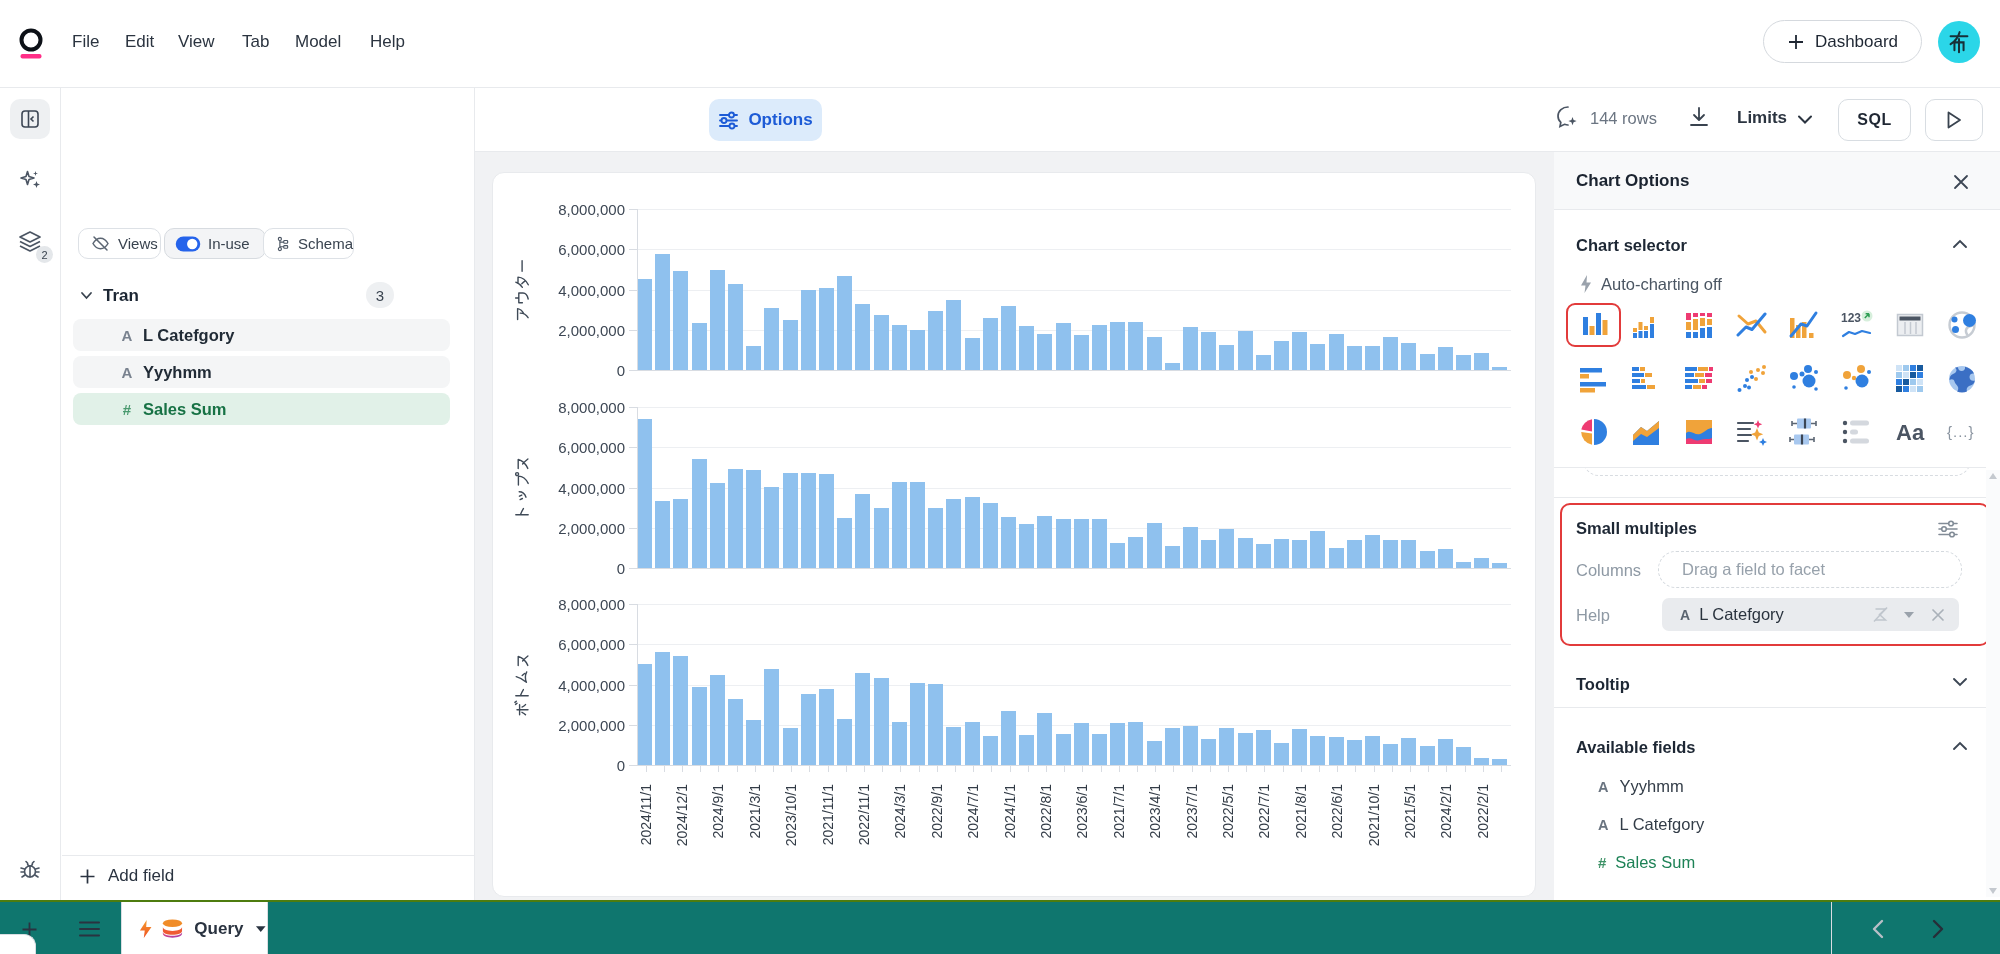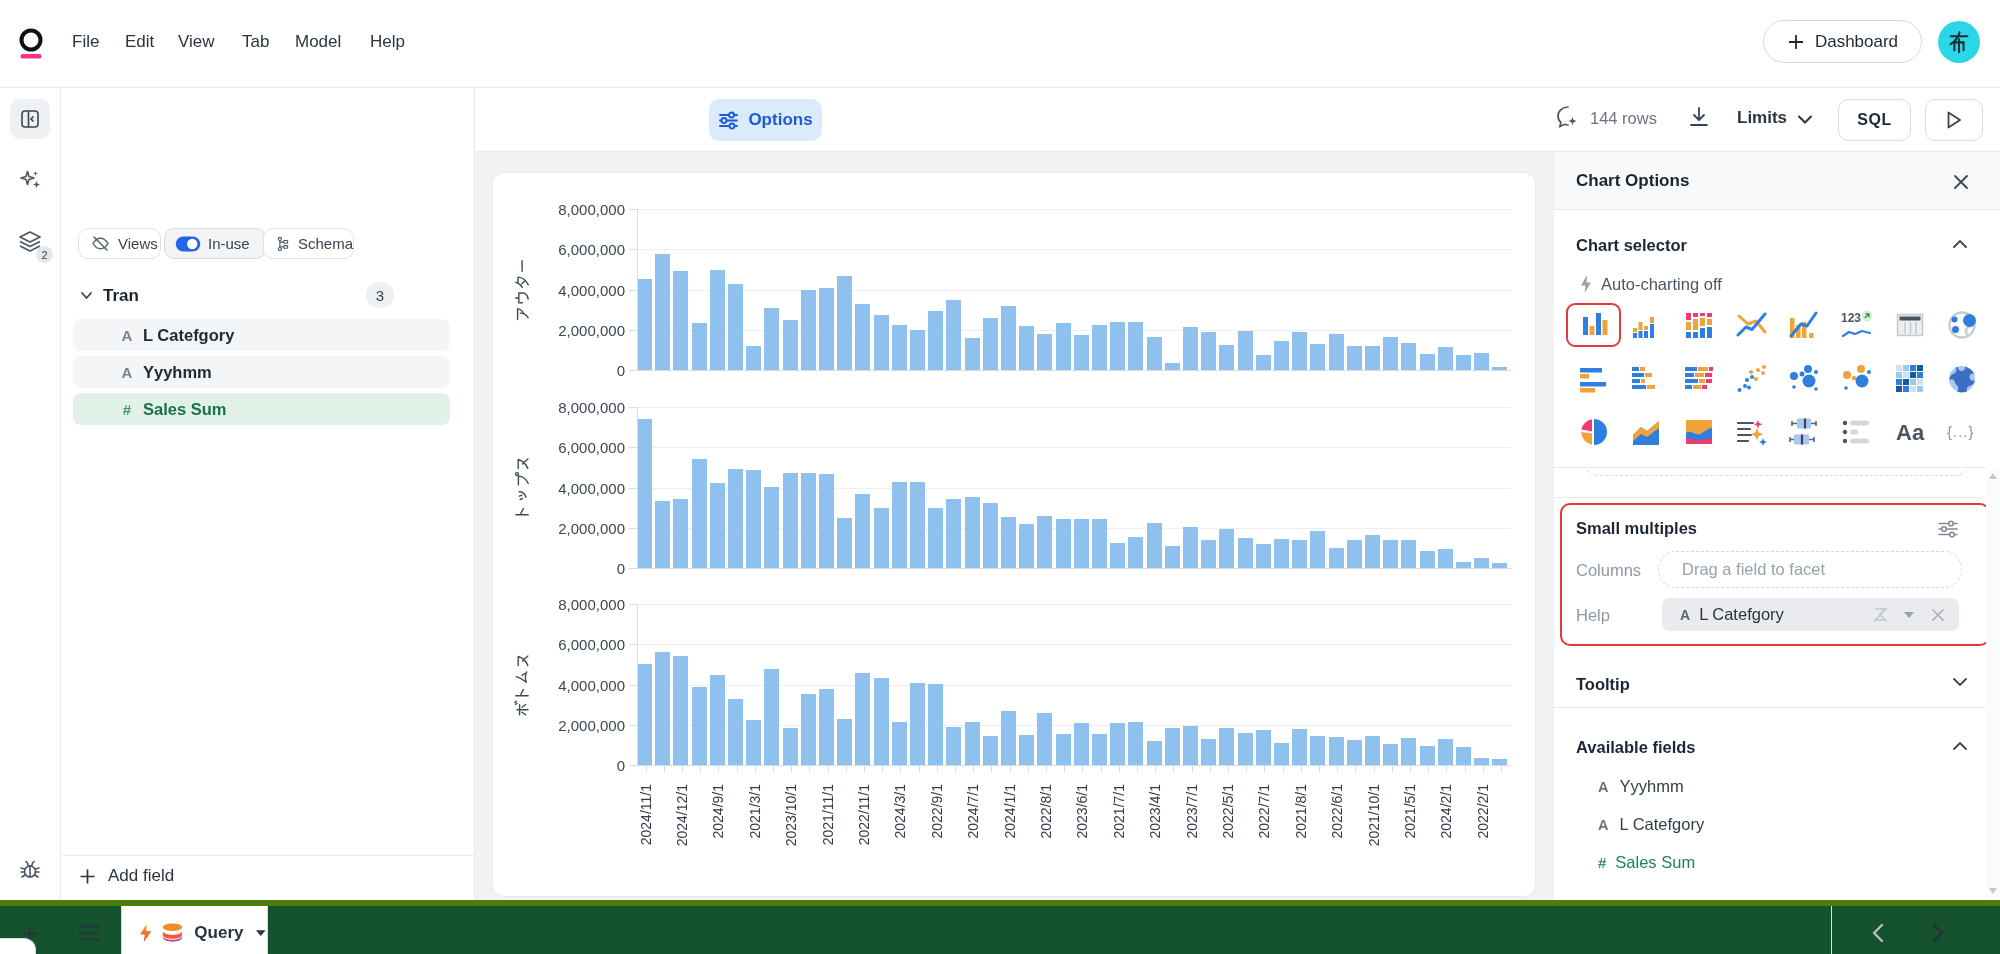--- a/index.html
+++ b/index.html
@@ -58,21 +58,21 @@
 .citype { position:absolute; }
 #redicon { position:absolute; left:1566px; top:303px; width:55px; height:44px; border:2.5px solid #e23b3b; border-radius:9px; background:#fff; }
 #redsect { position:absolute; left:1560px; top:503px; width:430px; height:143px; border:2.5px solid #e23b3b; border-radius:10px; }
 .divider { position:absolute; left:1554px; width:432px; height:1px; background:#e8eaed; }
 .glabel { position:absolute; left:1576px; font-size:16.5px; color:#8e99a4; }
 #dropzone { position:absolute; left:1658px; top:551px; width:304px; height:37px; border:1.5px dashed #d4d9de; border-radius:18px; }
 #rowspill { position:absolute; left:1662px; top:598px; width:297px; height:33px; background:#e9ebee; border-radius:7px; display:flex; align-items:center; }
 .sect { position:absolute; left:1576px; font-size:16.5px; font-weight:bold; color:#1d2734; }
 .avitem { position:absolute; left:1598px; font-size:16.5px; color:#333d48; }
 
-#bbar { position:absolute; left:0; top:900px; width:2000px; height:54px; background:#14532d; border-top:6px solid #4d7c0f;text-align:right; }
+#bbar { position:absolute; left:0; top:900px; width:2000px; height:54px; background:#0f766e; border-top:2px solid #4d7c0f;text-align:right; }
 #qtab { position:absolute; left:121px; top:0; width:147px; height:54px; background:#fff; border-left:1px solid #dadde2; border-right:1px solid #dadde2; display:flex; align-items:center; }
 #bnav { position:absolute; left:1831px; top:0; width:169px; height:54px; border-left:1px solid #dadde2; }
 svg.ic { display:block; }
 </style></head>
 <body>
 <div id="app">
 
 <div id="hdr">
   <svg id="logo" class="ic" width="26" height="32" viewBox="0 0 26 32">
     <circle cx="13" cy="12" r="9.5" fill="none" stroke="#0d1117" stroke-width="4"></circle>

